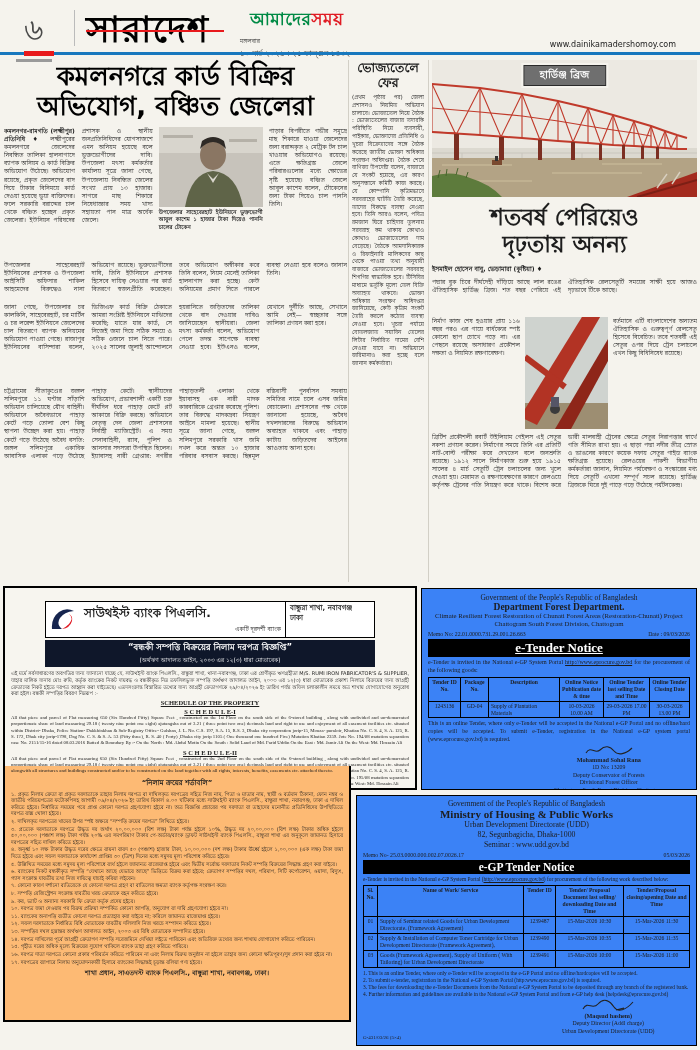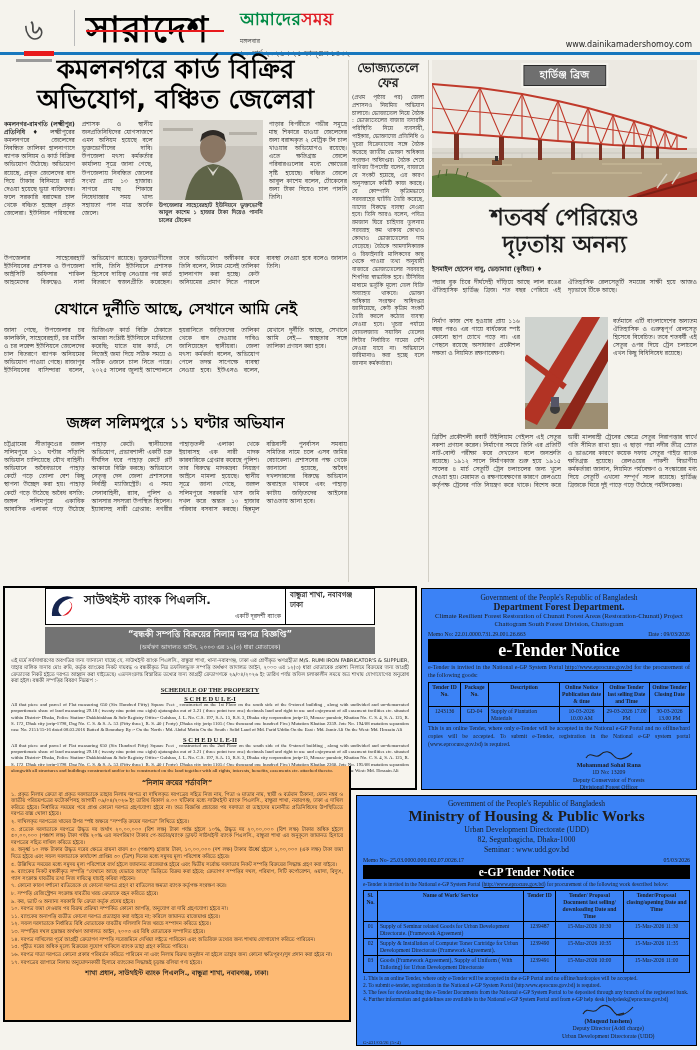--- a/index.html
+++ b/index.html
@@ -5,34 +5,34 @@
   * { margin:0; padding:0; box-sizing:border-box; }
   html,body { width:700px; height:1050px; }
   body { position:relative; background:#f5f3ed; font-family:"DejaVu Sans",sans-serif; color:#1d1d1d; overflow:hidden; }
   .abs { position:absolute; }
   
   .pagenum { left:16px; top:6px; font-size:30px; color:#4a4a4a; border-bottom:3px solid #9a9a9a; padding:0 8px 2px 8px; }
   .hdr-divider { left:74px; top:10px; width:1px; height:36px; background:#bbb; }
   .section-title { left:86px; top:2px; font-size:36px; font-weight:bold; color:#000; letter-spacing:1px; }
   .section-strike { left:86px; top:30px; width:138px; height:2px; background:#e8191c; z-index:3; }
   .logo-block { left:240px; top:6px; }
-  .logo-line { font-size:17px; font-weight:bold; letter-spacing:0.5px; }
+  .logo-line { font-size:17px; font-weight:bold; letter-spacing:0.5px;margin-left:10px; }
   .logo-green { color:#008a45; } .logo-red { color:#e01b24; }
   .logo-day { font-size:6px; color:#333; margin-top:2px; }
   .logo-date { font-size:7.5px; color:#111; margin-top:1px; }
-  .website { right:8px; top:40px; font-size:8px; color:#222;padding-left:35px; }
+  .website { right:24px; top:40px; font-size:8px; color:#222;padding-left:35px; }
   .rule-blue { left:0; top:52px; width:700px; height:3px; background:#1878be; }
   .rule-red { left:24px; top:51px; width:30px; height:5px; background:#e8191c; z-index:2; }
   
   .vline { width:1px; background:#d2cfc6; top:60px; height:522px; }
   
   .col-text { font-size:6px; line-height:1.34; text-align:justify; color:#222; column-gap:7px; overflow:hidden; }
   .byline { font-weight:bold; }
   
-  .lead { left:4px; top:54px; width:343px; }
+  .lead { left:4px; top:61px; width:343px; }
   .lead h1 { font-size:26px; line-height:1.16; text-align:center; font-weight:bold; color:#000; }
   .sec1 { display:flex; gap:6px; margin-top:6px; height:130px; }
   .sec1 .ta { width:150px; column-count:2; }
   .sec1 .fig { width:104px; }
   .sec1 .tb { width:79px; }
   .fig .ph { width:104px; height:80px; overflow:hidden; background:#b9b5ae; }
   .fig .cap { font-size:5.5px; line-height:1.3; font-weight:bold; margin-top:2px; text-align:justify; }
   .strip4 { column-count:4; margin-top:4px; }
   .subhead { font-size:15px; font-weight:bold; text-align:center; margin:5px 0 4px 0; color:#000; }
   
@@ -44,63 +44,63 @@
   .bridge .photo { position:relative; width:265px; height:137px; background:#ece9e2; overflow:hidden; }
   .photo-label { position:absolute; top:5px; left:50%; transform:translateX(-50%); background:#6f6f6f; color:#fff; font-size:10px; font-weight:bold; padding:1px 16px; border:1px solid #2a2a2a; outline:2px solid #f5f3ed; white-space:nowrap; }
   .bridge h1 { font-size:23px; line-height:1.18; text-align:center; font-weight:bold; margin-top:7px; }
   .bridge .byl { font-size:6.2px; text-align:left; font-weight:bold; margin:6px 0 3px 0; }
   .b1 { column-count:2; height:36px; }
   .brow { display:flex; gap:5px; margin-top:3px; height:112px; }
   .brow .bl { width:88px; } .brow .br { width:84px; }
   .brow .ph2 { width:83px; height:112px; overflow:hidden; background:#c96; }
   .b2 { column-count:2; height:152px; margin-top:4px; }
   
-  .bank-top { left:3px; top:586px; width:414px; height:204px; border:2px solid #000; border-bottom:0; background:#f7f5ef; padding:0 6px 0 6px; overflow:hidden; }
+  .bank-top { left:3px; top:586px; width:414px; height:204px; border:2px solid #000; border-bottom:0; background:#f7f5ef; padding:13px 6px 0 6px; overflow:hidden; }
   .bank-bot { left:3px; top:766px; width:348px; height:256px; border:2px solid #000; border-top:0; background:#fdba74; padding:2px 6px; overflow:hidden; }
   .bank-step { left:349px; top:788px; width:68px; height:2px; background:#000; z-index:4; }
   .bank-hdr { width:330px; margin:0 auto; border:1.5px solid #000; display:flex; align-items:stretch; background:#fff; }
   .bank-logo { width:34px; display:flex; align-items:center; justify-content:center; }
   .bank-name { flex:1; padding:2px 4px; border-right:1.5px solid #000; }
   .bank-name .nm { font-size:12px; font-weight:bold; }
   .bank-name .tg { font-size:6px; text-align:right; }
   .bank-branch { width:88px; padding:2px 4px; font-size:7px; font-weight:bold; line-height:1.4; }
-  .bank-bar { width:330px; margin:2px auto 0 auto; background:#737373; color:#fff; text-align:center; padding:1px 0 2px 0; }
+  .bank-bar { width:330px; margin:2px auto 0 auto; background:#0f172a; color:#fff; text-align:center; padding:1px 0 2px 0; }
   .bank-bar .t1 { font-size:8.5px; font-weight:bold; }
   .bank-bar .t2 { font-size:5.8px; }
   .bank-intro { font-size:5px; line-height:1.35; text-align:justify; margin-top:3px; }
   .sched-h { text-align:center; font-size:6.5px; font-weight:bold; text-decoration:underline; font-family:"Liberation Serif",serif; margin-top:2px; }
   .sched-t { font-size:4.8px; line-height:1.32; text-align:justify; font-family:"Liberation Serif",serif; }
   .terms-title { text-align:center; font-size:7px; font-weight:bold; margin:2px 0; }
   .term { font-size:5.1px; line-height:1.3; text-align:justify; margin-bottom:1px; }
   .bank-sign { text-align:center; font-size:6.5px; font-weight:bold; margin-top:3px; }
   .bank-eng { font-size:5px; line-height:1.3; text-align:justify; font-family:"Liberation Serif",serif; }
   
   .tender { font-family:"Liberation Serif",serif; background:#3b82f6; border:1.5px solid #000; overflow:hidden; }
   .forest { left:421px; top:588px; width:276px; height:202px; padding:4px 6px; }
   .udd { left:356px; top:795px; width:341px; height:251px; padding:3px 6px; }
   .t-gov { text-align:center; font-size:7.5px; }
   .t-dept { text-align:center; font-size:9.5px; font-weight:bold; }
   .t-proj { text-align:center; font-size:6.8px; line-height:1.25; }
   .t-memo { display:flex; justify-content:space-between; font-size:5.8px; margin-top:2px; }
   .t-bar { background:#000; color:#fff; text-align:center; font-weight:bold; margin-top:2px; }
-  .forest .t-bar { font-size:18px; padding:1px 0; }
+  .forest .t-bar { font-size:13px; padding:1px 0;text-decoration:underline; }
   .udd .t-bar { font-size:11.5px; padding:1px 0; }
   .t-intro { font-size:6px; line-height:1.3; text-align:justify; margin-top:2px; }
   .t-intro u { text-decoration:underline; }
   table.tt { width:100%; border-collapse:collapse; margin-top:2px; }
   table.tt th, table.tt td { border:0.8px solid #000; font-size:5.6px; line-height:1.25; padding:1px 2px; vertical-align:top; }
   table.tt th { text-align:center; font-weight:bold; }
   .c-center { text-align:center; }
   .t-note { font-size:5.8px; line-height:1.3; text-align:justify; margin-top:2px; }
   .t-notes { font-size:5.4px; line-height:1.3; margin-top:2px; }
   .t-notes div { display:flex; gap:3px; }
   .t-sig { margin-top:1px; margin-left:auto; width:62%; text-align:center; font-size:5.8px; line-height:1.3; }
   .t-sig .nm { font-weight:bold; font-size:6.2px; }
   .t-code { font-size:5px; }
-  .udd .t-min { text-align:center; font-size:15px; font-weight:bold; }
+  .udd .t-min { text-align:center; font-size:11px; font-weight:bold; }
   .udd .t-sub { text-align:center; font-size:7.8px; line-height:1.3; }
   .sig-scrawl { display:block; margin:0 auto; }
 </style>
 </head>
 <body>
 
 <div class="abs pagenum">৬</div>
 <div class="abs hdr-divider"></div>
 <div class="abs section-title">সারাদেশ</div>
 <div class="abs section-strike"></div>
@@ -131,23 +131,21 @@
           <path d="M41 22 q13 -14 26 0 l-2 -8 q-11 -8 -22 0 z" fill="#2e2a26"></path>
           <path d="M26 80 q6 -34 28 -36 q24 2 30 36 z" fill="#5f6448"></path>
           <path d="M48 46 l6 6 l6 -6 l-6 10 z" fill="#d9d6cc"></path>
         </svg>
       </div>
       <div class="cap">উপজেলার সাহেবেরহাট ইউনিয়নে ভুক্তভোগী আবুল কাশেম ১ হাজার টাকা দিয়েও পাননি চালের টোকেন</div>
     </div>
     <div class="tb col-text">পাড়ার বিপরীতে গভীর সমুদ্রে মাছ শিকারে যাওয়া জেলেদের জন্য বরাদ্দকৃত ২ মেট্রিক টন চাল খাওয়ার অভিযোগও রয়েছে। এতে ক্ষতিগ্রস্ত জেলে পরিবারগুলোর মধ্যে ক্ষোভের সৃষ্টি হয়েছে। বঞ্চিত জেলে আবুল কাশেম বলেন, টোকেনের জন্য টাকা দিয়েও চাল পাননি তিনি।</div>
   </div>
   <div class="strip4 col-text" style="height:38px;">উপজেলার সাহেবেরহাট ইউনিয়নের প্রশাসক ও উপজেলা আইসিটি অফিসার শাকিল আহমেদের বিরুদ্ধেও নানা অভিযোগ রয়েছে। ভুক্তভোগীদের দাবি, তিনি ইউনিয়নে প্রশাসক হিসেবে দায়িত্ব নেওয়ার পর কার্ড বিতরণে স্বজনপ্রীতি করেছেন। তবে অভিযোগ অস্বীকার করে তিনি বলেন, নিয়ম মেনেই তালিকা হালনাগাদ করা হচ্ছে। কেউ অনিয়মের প্রমাণ দিতে পারলে ব্যবস্থা নেওয়া হবে বলেও জানান তিনি।</div>
-  <div class="subhead">যেখানে দুর্নীতি আছে, সেখানে আমি নেই</div>
   <div class="strip4 col-text" style="height:80px;">জানা গেছে, উপজেলার চর কালকিনি, সাহেবেরহাট, চর মার্টিন ও চর লরেন্স ইউনিয়নে জেলেদের চাল বিতরণে ব্যাপক অনিয়মের অভিযোগ পাওয়া গেছে। রাজাপুর ইউনিয়নের বাসিন্দারা বলেন, ভিজিএফ কার্ড বিক্রি ঠেকাতে আমরা সংশ্লিষ্ট ইউনিয়নে মাঝিদের করেছি; যাতে যার কার্ড, সে নিজেই জমা দিয়ে সঠিক সময়ে ও সঠিক ওজনে চাল নিতে পারে। ২০২৫ সালের জুলাই আন্দোলনে হয়রানিতে জড়িতদের তালিকা থেকে বাদ দেওয়ার দাবিও জানিয়েছেন স্থানীয়রা। জেলা মৎস্য কর্মকর্তা বলেন, অভিযোগ পেলে তদন্ত সাপেক্ষে ব্যবস্থা নেওয়া হবে। ইউএনও বলেন, যেখানে দুর্নীতি আছে, সেখানে আমি নেই— স্বচ্ছতার সঙ্গে তালিকা প্রণয়ন করা হবে।</div>
-  <div class="subhead">জঙ্গল সলিমপুরে ১১ ঘণ্টার অভিযান</div>
   <div class="strip4 col-text" style="height:165px;">চট্টগ্রামের সীতাকুণ্ডের জঙ্গল সলিমপুরে ১১ ঘণ্টার সাঁড়াশি অভিযান চালিয়েছে যৌথ বাহিনী। অভিযানে অবৈধভাবে পাহাড় কেটে গড়ে তোলা বেশ কিছু স্থাপনা উচ্ছেদ করা হয়। পাহাড় কেটে গড়ে উঠেছে অবৈধ বসতি: জঙ্গল সলিমপুরে একাধিক আবাসিক এলাকা গড়ে উঠেছে পাহাড় কেটে। স্থানীয়দের অভিযোগ, প্রভাবশালী একটি চক্র দীর্ঘদিন ধরে পাহাড় কেটে প্লট আকারে বিক্রি করছে। অভিযানে নেতৃত্ব দেন জেলা প্রশাসনের নির্বাহী ম্যাজিস্ট্রেট। এ সময় সেনাবাহিনী, র‌্যাব, পুলিশ ও আনসার সদস্যরা উপস্থিত ছিলেন। ইয়াবাসহ নারী গ্রেপ্তার: নগরীর পাহাড়তলী এলাকা থেকে ইয়াবাসহ এক নারী মাদক কারবারিকে গ্রেপ্তার করেছে পুলিশ। তার বিরুদ্ধে মাদকদ্রব্য নিয়ন্ত্রণ আইনে মামলা হয়েছে। স্থানীয় সূত্রে জানা গেছে, জঙ্গল সলিমপুরে সরকারি খাস জমি দখল করে অন্তত ১০ হাজার পরিবার বসবাস করছে। ছিন্নমূল বস্তিবাসী পুনর্বাসন সমবায় সমিতির নামে চলে এসব জমির বেচাকেনা। প্রশাসনের পক্ষ থেকে জানানো হয়েছে, অবৈধ দখলদারদের বিরুদ্ধে অভিযান অব্যাহত থাকবে এবং পাহাড় কাটায় জড়িতদের আইনের আওতায় আনা হবে।</div>
 </div>
 
 <div class="abs midcol">
   <h2>ভোজ্যতেলে ফের</h2>
   <div class="col-text">(প্রথম পৃষ্ঠার পর) জেলা প্রশাসনও নিয়মিত অভিযান চালাবে। ভোজ্যতেল নিয়ে বৈঠক : ভোজ্যতেলের বাজার তদারকি পরিস্থিতি নিয়ে ব্যবসায়ী, পাইকার, ভোক্তাদের প্রতিনিধি ও খুচরা বিক্রেতাদের সঙ্গে বৈঠক করেছে জাতীয় ভোক্তা অধিকার সংরক্ষণ অধিদপ্তর। বৈঠক শেষে বাণিজ্য উপদেষ্টা বলেন, বাজারে যে সংকট হয়েছে, এর কারণ অনুসন্ধানে কমিটি কাজ করছে। যে কোম্পানি কৃত্রিমভাবে সরবরাহের ঘাটতি তৈরি করেছে, তাদের বিরুদ্ধে ব্যবস্থা নেওয়া হবে। তিনি আরও বলেন, পবিত্র রমজান ঘিরে চাহিদার তুলনায় সরবরাহ কম থাকায় কোথাও কোথাও ভোজ্যতেলের দাম বেড়েছে। বৈঠকে আমদানিকারক ও রিফাইনারি মালিকদের কাছ থেকে পাওয়া তথ্য অনুযায়ী বাজারে ভোজ্যতেলের সরবরাহ শিগগির স্বাভাবিক হবে। টিসিবির মাধ্যমে ভর্তুকি মূল্যে তেল বিক্রি অব্যাহত থাকবে। ভোক্তা অধিকার সংরক্ষণ অধিদপ্তর জানিয়েছে, কেউ কৃত্রিম সংকট তৈরি করলে কঠোর ব্যবস্থা নেওয়া হবে। খুচরা পর্যায়ে বোতলজাত সয়াবিন তেলের লিটার নির্ধারিত দামের বেশি নেওয়া যাবে না। অভিযানে জরিমানাও করা হচ্ছে বলে জানান কর্মকর্তারা।</div>
 </div>
 
 <div class="abs bridge">
   <div class="photo">
@@ -256,21 +254,21 @@
   <div class="term">৮.  সম্পত্তি রেজিস্ট্রেশন সংক্রান্ত যাবতীয় খরচ ক্রেতাকে বহন করিতে হইবে।</div>
   <div class="term">৯.  কর, ভ্যাট ও অন্যান্য সরকারি ফি ক্রেতা কর্তৃক প্রদেয় হইবে।</div>
   <div class="term">১০.  দরপত্র জমা দেওয়ার পর বিক্রয় প্রক্রিয়া সম্পর্কিত কোনো আপত্তি, অনুযোগ বা দাবি গ্রহণযোগ্য হইবে না।</div>
   <div class="term">১১.  ব্যাংকের অনাপত্তি ব্যতীত কোনো দরপত্র প্রত্যাহার করা যাইবে না; করিলে জামানত বাজেয়াপ্ত হইবে।</div>
   <div class="term">১২.  সফল দরদাতাকে নির্ধারিত বিধি মোতাবেক যাবতীয় দলিলাদি নিজ খরচে সম্পাদন করিতে হইবে।</div>
   <div class="term">১৩.  সম্পত্তির দখল হস্তান্তর অর্থঋণ আদালত আইন, ২০০৩ এর বিধি মোতাবেক সম্পাদিত হইবে।</div>
   <div class="term">১৪.  দরপত্র দাখিলের পূর্বে আগ্রহী ক্রেতাগণ সম্পত্তি সরেজমিনে দেখিয়া লইতে পারিবেন এবং অতিরিক্ত তথ্যের জন্য শাখায় যোগাযোগ করিতে পারিবেন।</div>
   <div class="term">১৫.  গৃহীত দরের অধিক মূল্যে বিক্রয়ের সুযোগ থাকিলে ব্যাংক তাহা গ্রহণ করিতে পারিবে।</div>
   <div class="term">১৬.  দরপত্র দাতা দরপত্রে কোনো প্রকার পরিবর্তন করিতে পারিবেন না এবং নিলাম বিক্রয় অনুষ্ঠান না হইলে তাহার জন্য কোনো ক্ষতিপূরণ/সুদ প্রদান করা হইবে না।</div>
   <div class="term">১৭.  দরপত্রের ব্যাপারে নিলাম অনুমোদনকারী হিসাবে ব্যাংকের সিদ্ধান্তই চূড়ান্ত বলিয়া গণ্য হইবে।</div>
-  <div class="bank-sign">শাখা প্রধান, সাউথইস্ট ব্যাংক পিএলসি., বান্ধুরা শাখা, নবাবগঞ্জ, ঢাকা।</div>
+  <div class="bank-sign">শাখা প্রধান, সাএতদস্ট ব্যাংক পিএলসি., বান্ধুরা শাখা, নবাবগঞ্জ, ঢাকা।</div>
 </div>
 <div class="abs bank-step"></div>
 
 <div class="abs tender forest">
   <div class="t-gov">Government of the People's Republic of Bangladesh</div>
   <div class="t-dept">Department Forest Department.</div>
   <div class="t-proj">Climate Resilient Forest Restoration of Chunati Forest Areas (Restoration-Chunati) Project</div>
   <div class="t-proj">Chattogram South Forest Division, Chattogram</div>
   <div class="t-memo">
       <span>Memo No: 22.01.0000.731.29.001.26.663</span>

